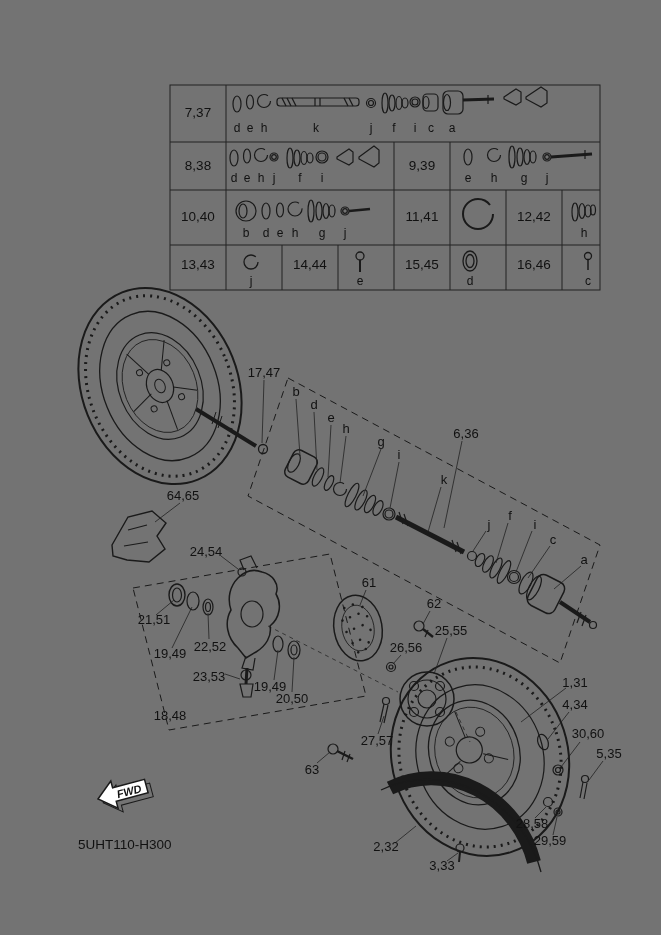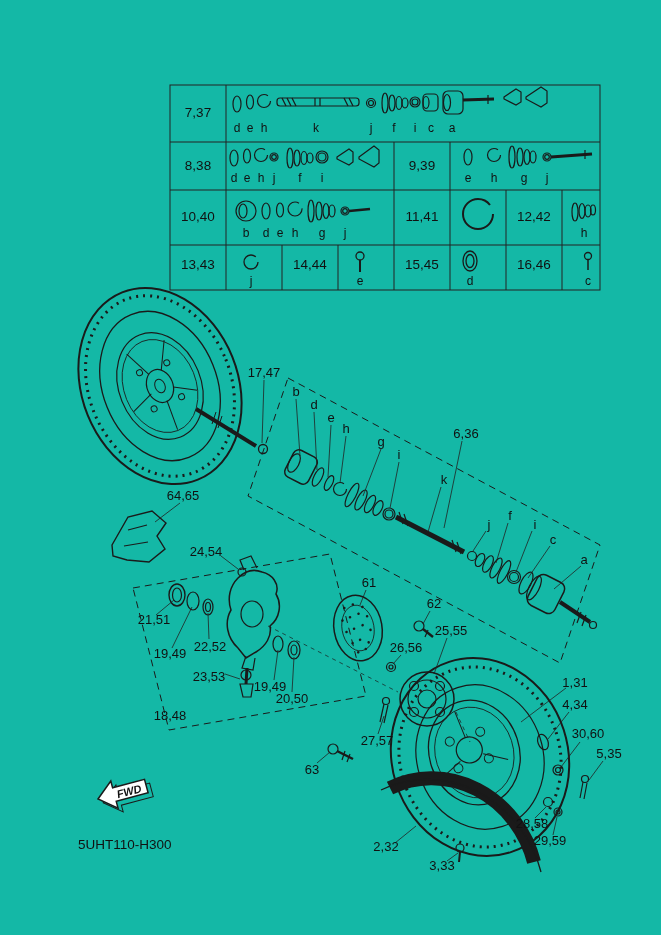--- a/index.html
+++ b/index.html
@@ -1,17 +1,17 @@
 <!DOCTYPE html>
 <html><head>
 <meta charset="utf-8">
 <style>
   html,body { margin:0; padding:0; background:#fff; }
   .page {
-    position:relative; width:661px; height:935px; background:#14b8a6;
+    position:relative; width:661px; height:935px; background:#737373;
     font-family:"Liberation Sans", sans-serif; overflow:hidden;
   }
   svg text { fill:#111; stroke:none; font-family:"Liberation Sans", sans-serif; }
   .ref     { font-size:13.5px; }
   .letter  { font-size:12px; }
   .callout { font-size:13px; }
   .code    { font-size:13.5px; }
   .fwd     { font-size:11px; font-weight:bold; font-style:italic; }
 </style>
 </head>

